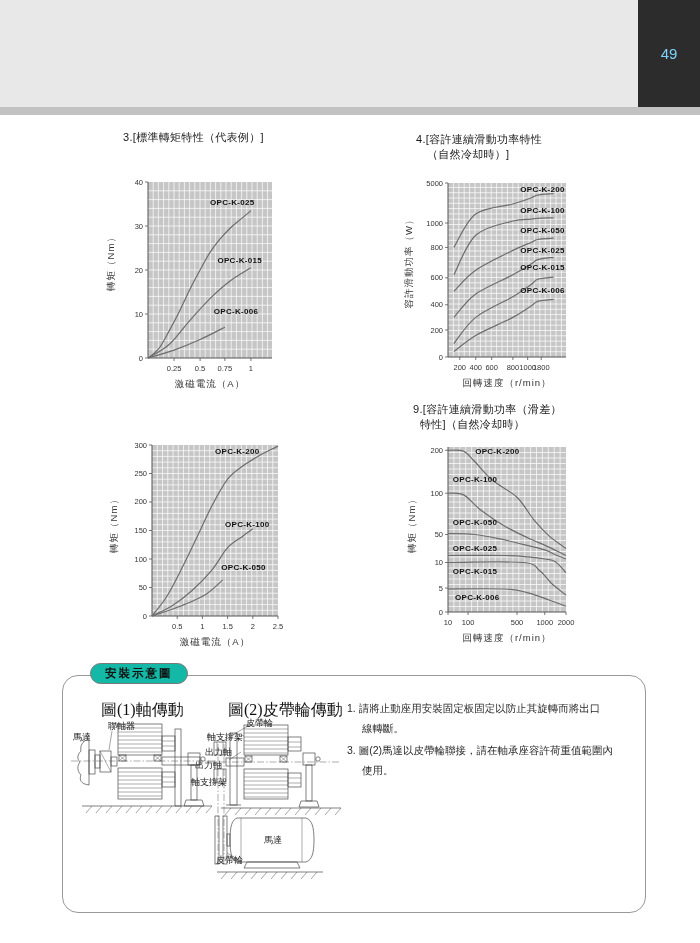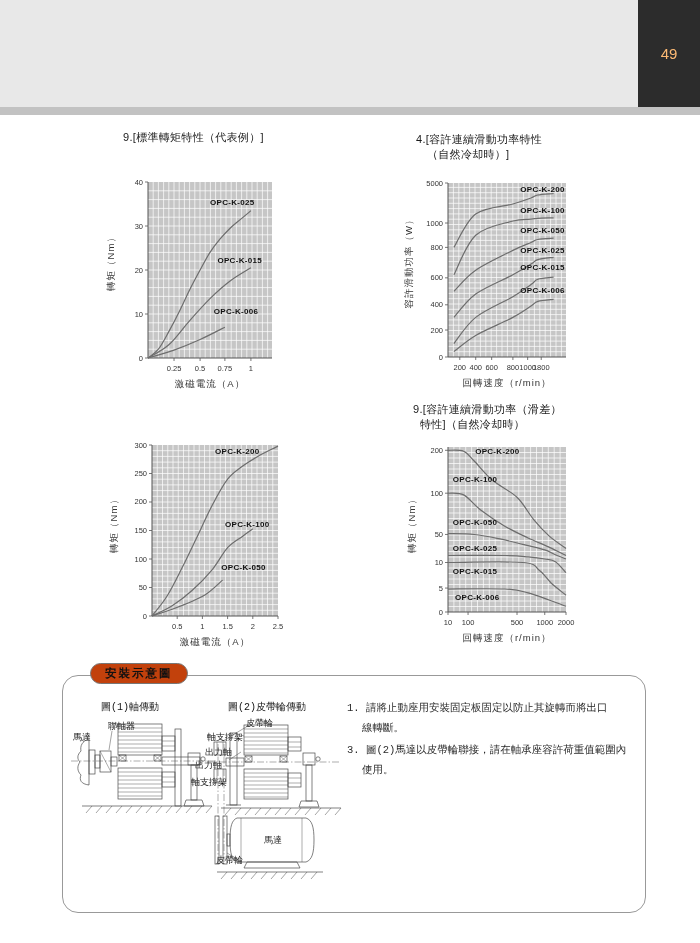--- a/index.html
+++ b/index.html
@@ -1,55 +1,55 @@
 <!DOCTYPE html>
 <html><head>
 <meta charset="utf-8">
 <style>
   html,body{margin:0;padding:0}
   body{width:700px;height:943px;position:relative;background:#fff;
        font-family:"Liberation Sans",sans-serif;overflow:hidden}
   
   .band{position:absolute;left:0;top:0;width:700px;height:107px;background:#e8e8e8}
   .pagenum{position:absolute;left:638px;top:0;width:62px;height:107px;background:#2c2c2c;
-           color:#fdba74;display:flex;align-items:center;justify-content:center;font-size:15px}
+           color:#7dd3fc;display:flex;align-items:center;justify-content:center;font-size:15px}
   .strip{position:absolute;left:0;top:107px;width:700px;height:8px;background:#c2c2c2}
   
   .chart-title{position:absolute;font-size:11px;color:#1a1a1a;line-height:15px;letter-spacing:.3px}
   .chart-title .l2{padding-left:11px}
   .chart-title .l2b{padding-left:7px}
   .vlabel{position:absolute;width:100px;text-align:center;font-size:9.5px;color:#333;
           letter-spacing:1px;transform:rotate(-90deg)}
   .chart-host{position:absolute}
   
   .ibox{position:absolute;left:62px;top:675px;width:582px;height:236px;
         border:1.3px solid #999;border-radius:16px;background:#fff}
   .pill{position:absolute;left:90px;top:663px;padding:2px 14px;border:1.3px solid #777;
-        border-radius:12px;background:#c2410c;font-size:11.5px;font-weight:bold;
+        border-radius:12px;background:#14b8a6;font-size:11.5px;font-weight:bold;
         color:#111;letter-spacing:2px;z-index:3}
   .fig{position:absolute;z-index:2}
-  .fig-title{position:absolute;font-size:10px;color:#111;font-family:Liberation Mono, monospace;
+  .fig-title{position:absolute;font-size:16px;color:#111;font-family:Liberation Serif, serif;
              white-space:nowrap;z-index:2}
   .dlabel{position:absolute;font-size:9px;color:#111;font-family:Liberation Serif, serif;
           white-space:nowrap;z-index:2}
   .notes{position:absolute;left:347px;top:699px;width:292px;z-index:2}
-  .note{font-size:10.5px;line-height:19.5px;color:#2a2a2a;font-family:Liberation Mono, monospace;
+  .note{font-size:10.5px;line-height:19.5px;color:#2a2a2a;font-family:Liberation Sans, sans-serif;
         white-space:pre-line;padding-left:15px;text-indent:-15px;margin-bottom:3px}
 </style>
 </head>
 <body>
 
 <div class="band"></div>
 <div class="pagenum">
   <span>49</span>
 </div>
 <div class="strip"></div>
 
 <div class="chart-title" style="left:123px;top:130px">
-  <div>9.[標準轉矩特性（代表例）]</div>
+  <div>3.[標準轉矩特性（代表例）]</div>
 </div>
 
 <div class="chart-title" style="left:416px;top:132px">
   <div>4.[容許連續滑動功率特性</div>
   <div class="l2">（自然冷却時）]</div>
 </div>
 
 <div class="chart-title" style="left:413px;top:402px">
   <div>9.[容許連續滑動功率（滑差）</div>
   <div class="l2b">特性]（自然冷却時）</div>

